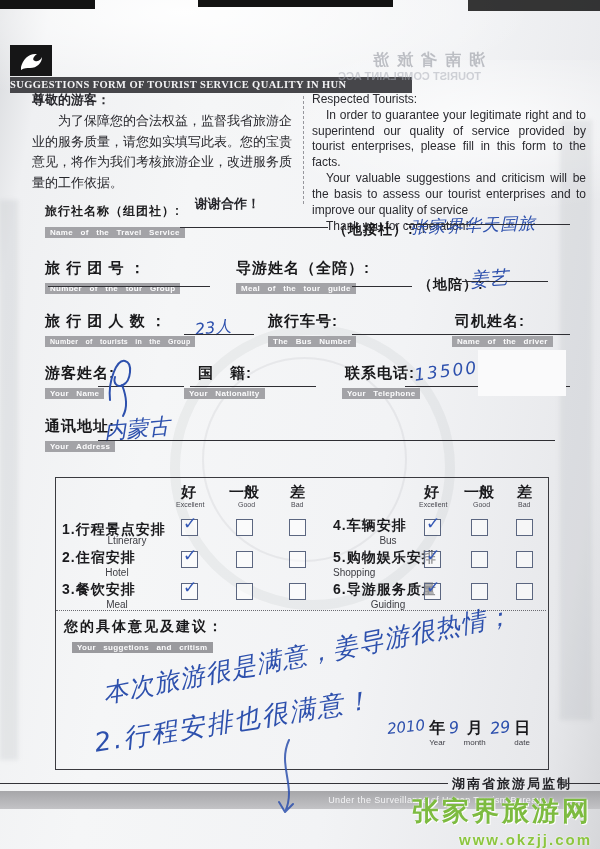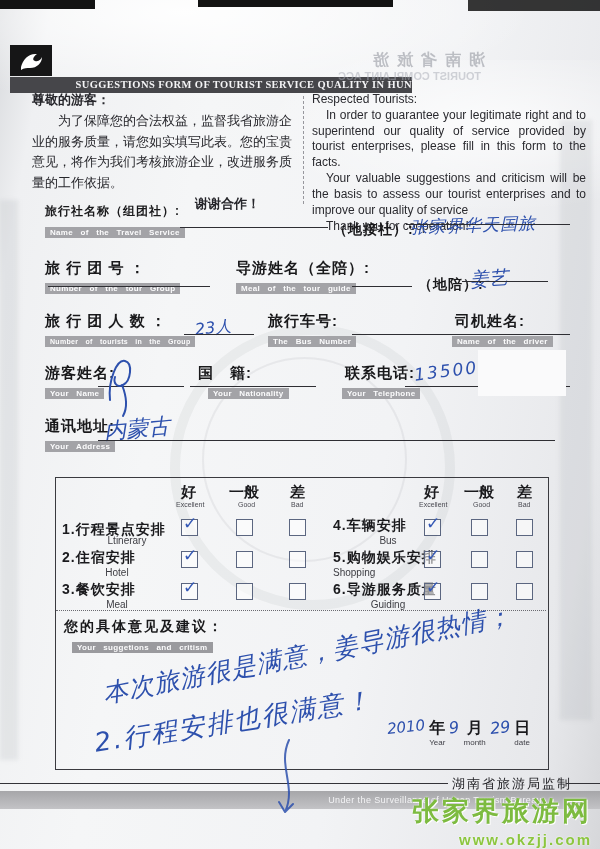--- a/index.html
+++ b/index.html
@@ -32,28 +32,28 @@
   .rat-en{position:absolute;font-size:10px;color:#3c3c42;white-space:nowrap;}
   .colh-cn{position:absolute;font-weight:bold;font-size:15px;color:#1a1a1d;}
   .colh-en{position:absolute;font-size:7px;color:#4a4a52;}
   .intro-cn{position:absolute;left:32px;top:90px;width:266px;font-size:13px;line-height:1.6;
     color:#26262b;font-family:"Liberation Serif",serif;}
   .intro-en{position:absolute;left:312px;top:92px;width:274px;font-size:12px;line-height:1.32;
     color:#2a2a2f;text-align:justify;}
   .divider{position:absolute;left:303px;top:96px;height:108px;border-left:1px dashed #97979d;}
   .subtitlebar{position:absolute;left:10px;top:77px;width:402px;height:16px;background:#46464a;
     color:#f4f4f6;font-family:"Liberation Serif",serif;font-weight:bold;font-size:10.5px;
-    text-align:right;line-height:16px;letter-spacing:.4px;white-space:nowrap;}
+    text-align:left;line-height:16px;letter-spacing:.4px;white-space:nowrap;}
   .logobox{position:absolute;left:10px;top:45px;width:42px;height:31px;background:#161617;
     display:flex;align-items:center;justify-content:center;}
   .titlecn{position:absolute;left:57px;top:45px;font-size:26px;font-weight:900;color:#131316;
     letter-spacing:1px;white-space:nowrap;}
   .redact{position:absolute;left:478px;top:350px;width:88px;height:46px;background:#fafafb;z-index:6;}
   .footrule{position:absolute;border-top:1.6px solid #333338;}
-  .supervision{position:absolute;left:452px;top:775px;font-size:13px;font-weight:normal;color:#222226;letter-spacing:2px;}
+  .supervision{position:absolute;left:452px;top:775px;font-size:13px;font-weight:bold;color:#222226;letter-spacing:2px;}
   .graybar{position:absolute;left:0;top:791px;width:600px;height:18px;
     background:linear-gradient(#a6a6a9,#c3c3c6);color:#f3f3f5;font-size:9px;line-height:18px;
     text-align:right;padding-right:58px;box-sizing:border-box;letter-spacing:.4px;}
   .wm{position:absolute;right:8px;top:793px;text-align:right;z-index:9;}
   .wm-site{font-size:27px;font-weight:900;color:#7dbb40;letter-spacing:3px;
     text-shadow:0 0 2px #ffffff,1px 1px 0 #ffffff;font-family:"Liberation Serif",serif;}
   .wm-url{font-size:15px;font-weight:bold;color:#8cc63f;letter-spacing:2px;
     text-shadow:0 0 2px #ffffff;margin-top:2px;}
   .comment1{position:absolute;left:100px;top:678px;font-size:25px;letter-spacing:1px;
     transform:rotate(-11deg);transform-origin:left top;z-index:4;}
@@ -134,21 +134,21 @@
 
   <div class="redact"></div>
 
   <div class="cn" style="left:45px;top:364px;font-size:15px;">游客姓名:</div>
   <div class="chip" style="left:45px;top:388px;">Your Name</div>
   <svg class="abs" style="left:103px;top:354px;z-index:4;" width="40" height="64" viewBox="0 0 40 64">
     <path d="M7,46 C5,26 14,5 22,7 C30,9 28,27 20,31 C14,34 10,29 12,23 M19,31 C23,41 25,53 20,62" stroke="#2d50ad" stroke-width="2" fill="none" stroke-linecap="round"></path>
   </svg>
   <div class="line" style="left:98px;top:386px;width:86px;"></div>
   <div class="cn" style="left:198px;top:364px;font-size:15px;">国　籍:</div>
-  <div class="chip" style="left:208px;top:388px;">Your Nationality</div>
+  <div class="chip" style="left:184px;top:388px;">Your Nationality</div>
   <div class="line" style="left:190px;top:386px;width:126px;"></div>
   <div class="cn" style="left:345px;top:364px;font-size:15px;">联系电话:</div>
   <div class="chip" style="left:342px;top:388px;">Your Telephone</div>
   <div class="hand" style="left:414px;top:360px;font-size:17px;letter-spacing:2px;transform:rotate(-7deg);">135006</div>
   <div class="line" style="left:405px;top:386px;width:165px;"></div>
 
   <div class="cn" style="left:45px;top:417px;font-size:15px;">通讯地址:</div>
   <div class="chip" style="left:45px;top:441px;">Your Address</div>
   <div class="hand" style="left:104px;top:414px;font-size:22px;transform:rotate(-5deg);">内蒙古</div>
   <div class="line" style="left:98px;top:440px;width:457px;"></div>

